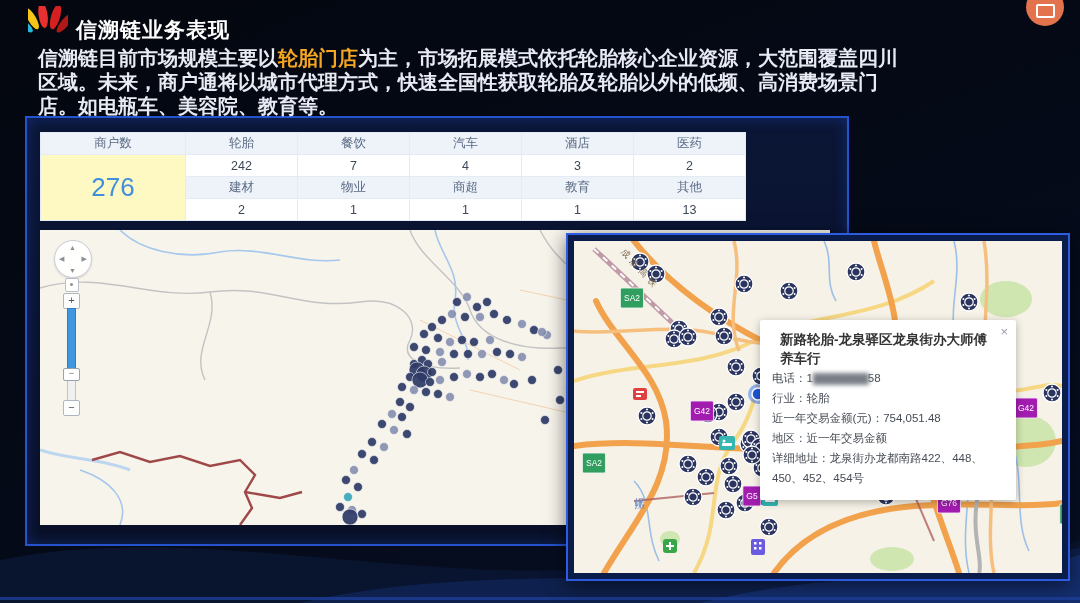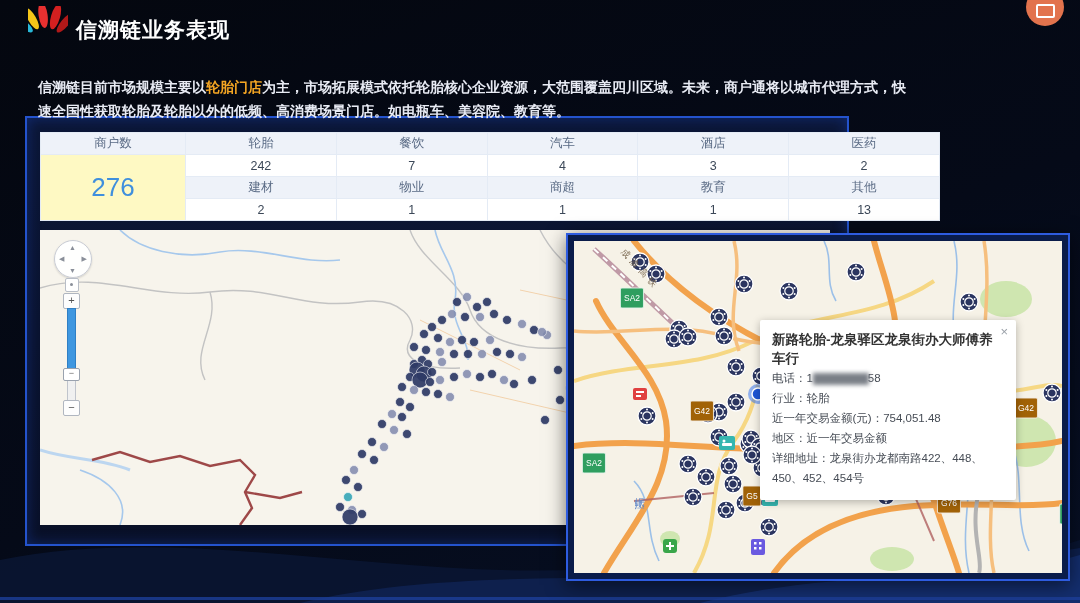--- a/index.html
+++ b/index.html
@@ -11,29 +11,29 @@
   
   .bg-waves{position:absolute;inset:0;z-index:0;pointer-events:none;}
   
   .logo{position:absolute;left:28px;top:6px;width:40px;height:38px;z-index:5;}
   .page-title{position:absolute;left:76px;top:16px;z-index:5;
     color:#ffffff;font-size:21px;font-weight:bold;letter-spacing:1px;font-family:Liberation Mono, monospace;}
   .corner-badge{position:absolute;left:1026px;top:-12px;width:38px;height:38px;border-radius:50%;
     background:#e2734d;z-index:9;display:flex;align-items:flex-end;justify-content:center;}
   .corner-badge .glyph{width:15px;height:10px;border:2px solid #fff;border-radius:2px;margin-bottom:8px;}
   
-  .intro{position:absolute;left:38px;top:76px;width:872px;z-index:5;
-    color:#e8ebf4;font-size:14px;line-height:24px;font-weight:bold;font-family:Liberation Mono, monospace;}
+  .intro{position:absolute;left:38px;top:46px;width:872px;z-index:5;
+    color:#e8ebf4;font-size:20px;line-height:24px;font-weight:bold;}
   .intro .hl{color:#f5a623;}
   
   .panel{position:absolute;left:25px;top:116px;width:820px;height:426px;z-index:2;
     border:2px solid #2453cd;background:linear-gradient(180deg,#0b1636 0%,#091027 100%);
     box-shadow:0 0 14px rgba(30,80,220,.35) inset;}
   
-  .stats{position:absolute;left:13px;top:14px;width:900px;border-collapse:collapse;
+  .stats{position:absolute;left:13px;top:14px;width:706px;border-collapse:collapse;
     font-size:12.5px;background:#fff;border-radius:24px;}
   .stats th,.stats td{border:1px solid #e4ebf5;text-align:center;height:21px;padding:0;font-weight:normal;}
   .stats th{background:#eef2f9;color:#5a6b85;}
   .stats td{background:#ffffff;color:#3c4858;}
   .stats .total{color:#3f8fdd;font-size:26px;background:#fef9c3;}
   .stats col.c0{width:145px;}
   
   .left-map{position:absolute;left:13px;top:112px;width:790px;height:295px;background:#f7f4ec;overflow:hidden;}
   .left-map svg{position:absolute;inset:0;}
   
@@ -55,29 +55,29 @@
     border-radius:2px;color:#666;font-size:9px;line-height:9px;text-align:center;}
   
   .overlay{position:absolute;left:566px;top:233px;width:504px;height:348px;z-index:6;
     background:#0a1c4a;border:2px solid #2e5ce0;box-sizing:border-box;padding:6px;
     box-shadow:0 4px 18px rgba(0,0,0,.55);}
   .right-map{position:relative;width:488px;height:332px;background:#f6f2e7;overflow:hidden;}
   .right-map > svg{position:absolute;inset:0;}
   .badge{position:absolute;transform:translate(-50%,-50%);font-size:8.5px;line-height:11px;
     padding:4px 3px;border-radius:2px;color:#fff;border:1px solid rgba(255,255,255,.8);white-space:nowrap;}
   .badge.green{background:#2f9e5f;}
-  .badge.red{background:#a16207;}
+  .badge.red{background:#a21caf;}
   .poi{position:absolute;transform:translate(-50%,-50%);}
   .river-label{position:absolute;color:#5f87c9;font-size:10px;writing-mode:vertical-rl;letter-spacing:2px;}
   .rail-label{position:absolute;color:#7c6a52;font-size:9px;transform:rotate(47deg);letter-spacing:4px;white-space:nowrap;}
   
   .popup{position:absolute;left:186px;top:79px;width:256px;background:#ffffff;z-index:4;
     border-radius:2px;box-shadow:0 2px 8px rgba(0,0,0,.28);padding:10px 12px 12px 12px;box-sizing:border-box;}
   .popup .close{position:absolute;right:8px;top:4px;color:#9aa0a8;font-size:13px;cursor:pointer;}
-  .popup .ptitle{color:#333;font-size:13.5px;font-weight:bold;line-height:19px;margin-right:10px;}
+  .popup .ptitle{color:#333;font-size:13.5px;font-weight:bold;line-height:19px;margin-right:10px;margin-left:8px;}
   .popup .prow{color:#464c55;font-size:11.5px;line-height:20px;}
   .popup .masked{filter:blur(2px);letter-spacing:-1px;color:#7a7f87;}
   
 </style>
 </head>
 <body>
 
 <svg class="bg-waves" viewBox="0 0 1080 603">
   <path d="M0,560 C200,520 420,590 640,565 C820,545 960,580 1080,540 L1080,603 L0,603 Z" fill="#0a1634" opacity="0.8"></path>
   <path d="M300,603 C500,555 760,600 1080,548 L1080,603 Z" fill="#102457" opacity="0.75"></path>

